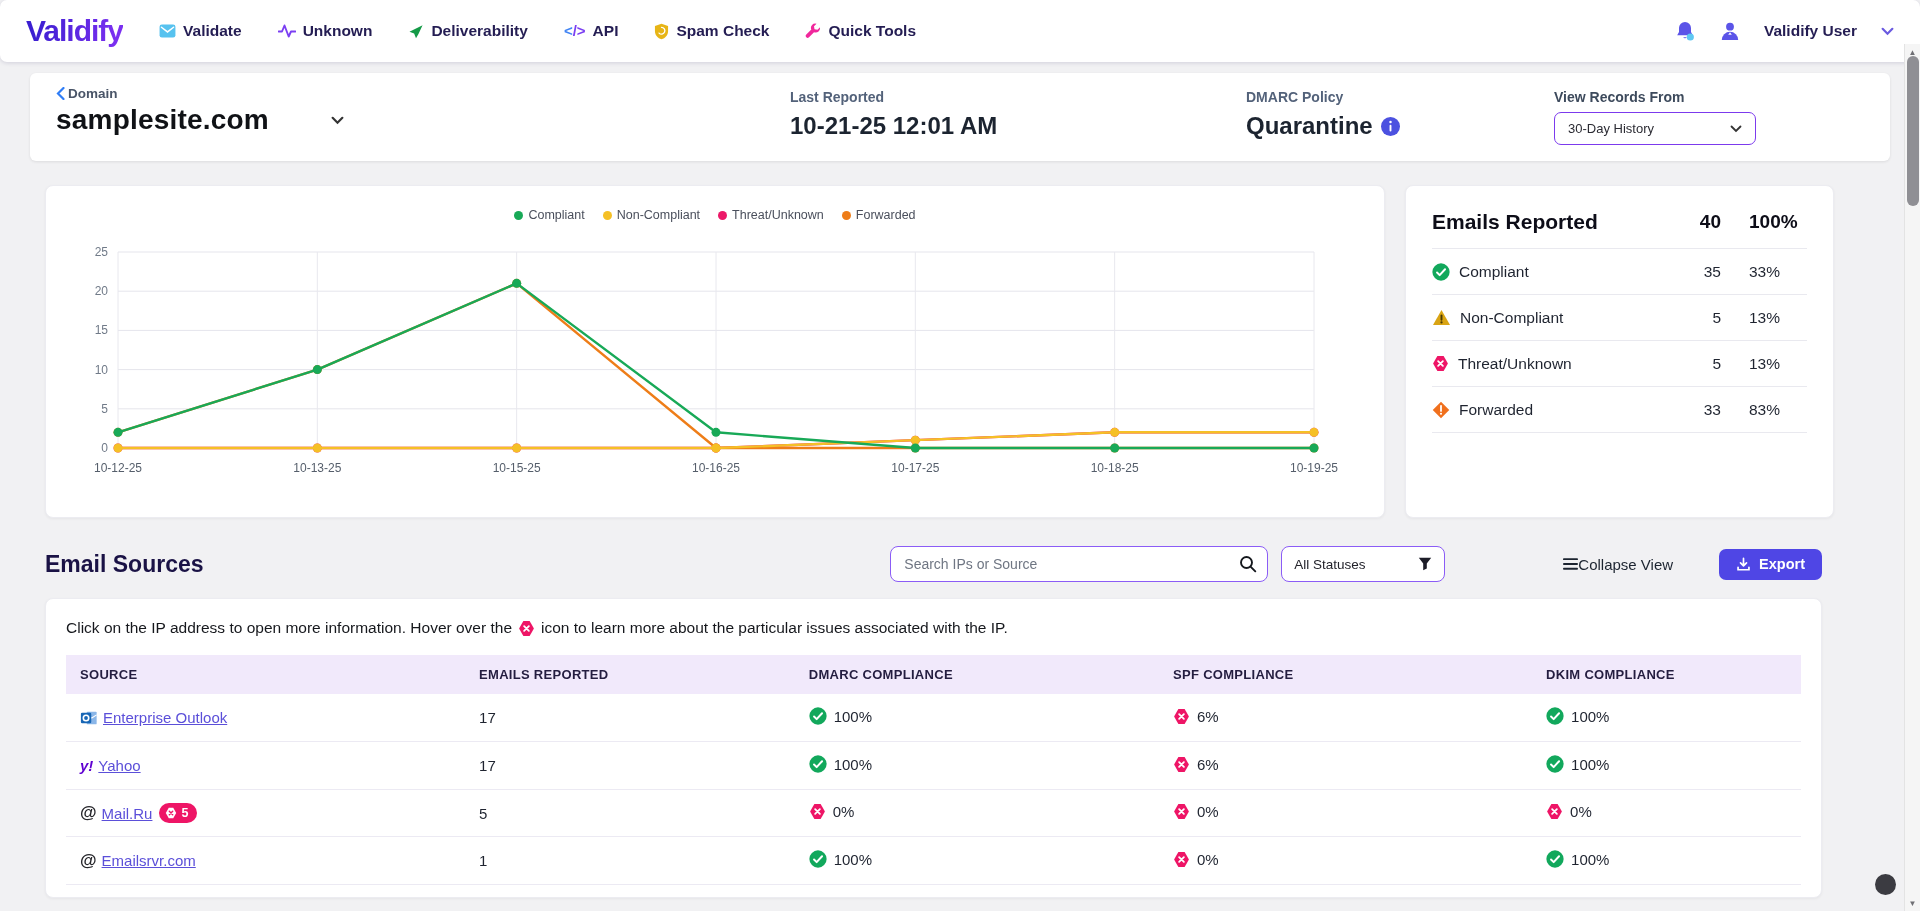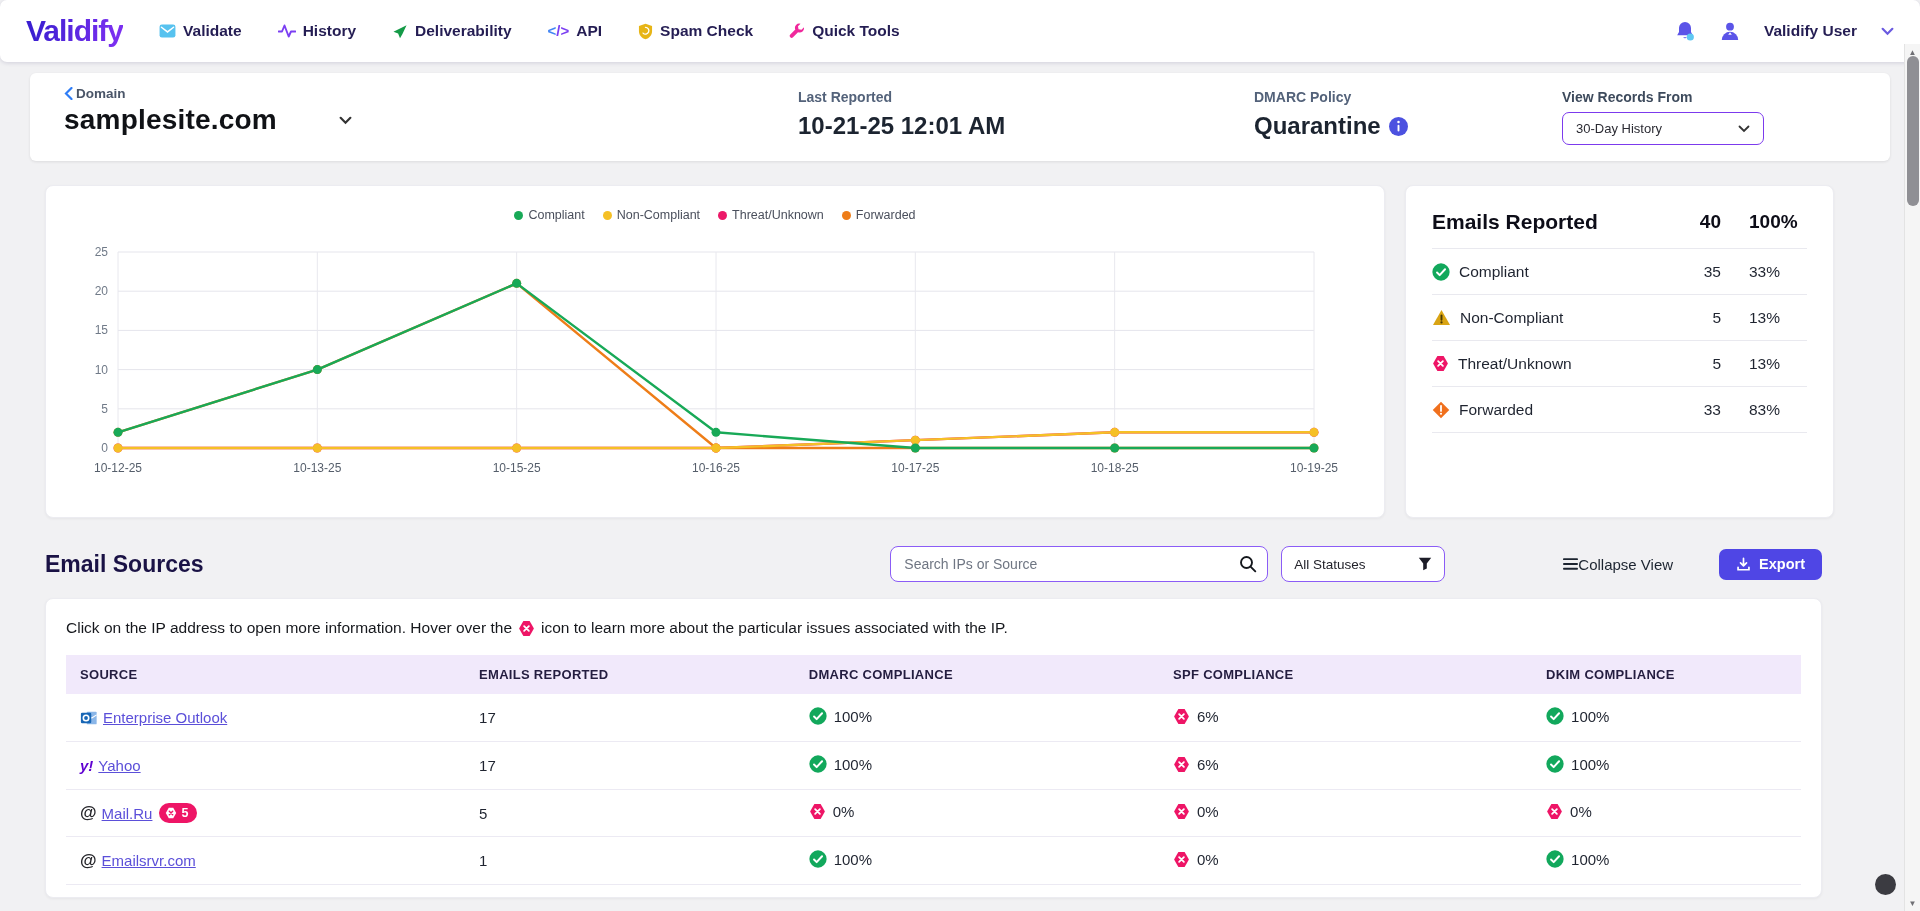--- a/index.html
+++ b/index.html
@@ -15,21 +15,21 @@
   .nav-items { display:flex; gap:36px; align-items:center; flex:1; }
   .nav-item { display:flex; gap:7px; align-items:center; font-weight:700; font-size:15.5px; color:#241d53; cursor:pointer; white-space:nowrap; }
   .code-glyph i { font-style:normal; font-weight:800; font-size:15px; }
   .code-glyph .c1 { color:#4285f4; } .code-glyph .c2 { color:#7b3ff2; }
   .nav-right { display:flex; align-items:center; gap:24px; }
   .user-chip { display:flex; align-items:center; gap:24px; font-weight:700; font-size:15.5px; color:#241d53; cursor:pointer; }
 
   
   .header-card { margin:11px 30px 0; background:#fff; border-radius:6px; padding:13px 26px 16px;
                  display:flex; box-shadow:0 1px 3px rgba(0,0,0,.09); }
-  .hc-domain { width:734px;margin-left:8px; }
+  .hc-domain { width:734px; }
   .back-row { display:flex; align-items:center; gap:3px; font-size:13.5px; font-weight:700; color:#4a5568; cursor:pointer; }
   .domain-row { display:flex; align-items:center; margin-top:3px; }
   .domain-name { font-size:28px; font-weight:600; color:#101216; letter-spacing:.2px; }
   .domain-caret { margin-left:62px; cursor:pointer; display:flex; }
   .hc-block { padding-top:3px; }
   .hc-block .lbl { font-size:14px; color:#53627a; font-weight:600; }
   .hc-block .val { font-size:24px; color:#1c2430; font-weight:600; margin-top:7px; display:flex; align-items:center; gap:8px; }
   .hc-last { width:456px; } .hc-policy { width:308px; }
   .select-box { margin-top:7px; width:202px; height:33px; border:1.6px solid #7c3aed; border-radius:7px;
                 background:#fff; display:flex; align-items:center; justify-content:space-between;
@@ -111,21 +111,21 @@
           </svg>
         </span>
         <span>Validate</span>
       </div>
       <div class="nav-item">
         <span>
           <svg width="18" height="14" viewBox="0 0 18 14">
             <path d="M.5 7.5H4L6.5 1.5l4.2 11L13 7.5h4.5" stroke="#7b3ff2" stroke-width="1.9" fill="none" stroke-linecap="round" stroke-linejoin="round"></path>
           </svg>
         </span>
-        <span>History</span>
+        <span>Unknown</span>
       </div>
       <div class="nav-item">
         <span>
           <svg width="16" height="15" viewBox="0 0 16 16">
             <path d="M15 1.2L1 8.2l5 1.9 2 5 2.6-4.4L15 1.2z" fill="#149a47"></path>
           </svg>
         </span>
         <span>Deliverability</span>
       </div>
       <div class="nav-item">

